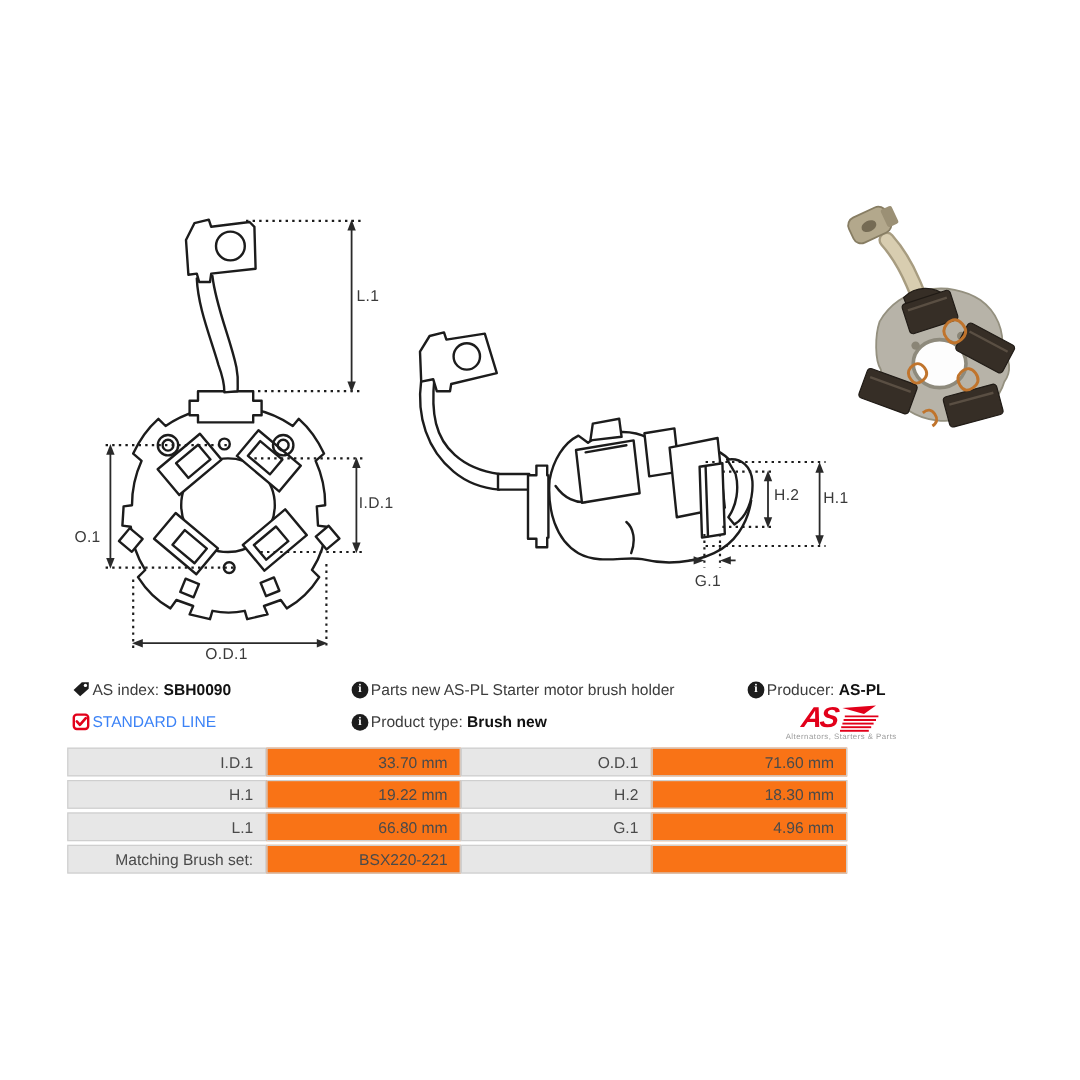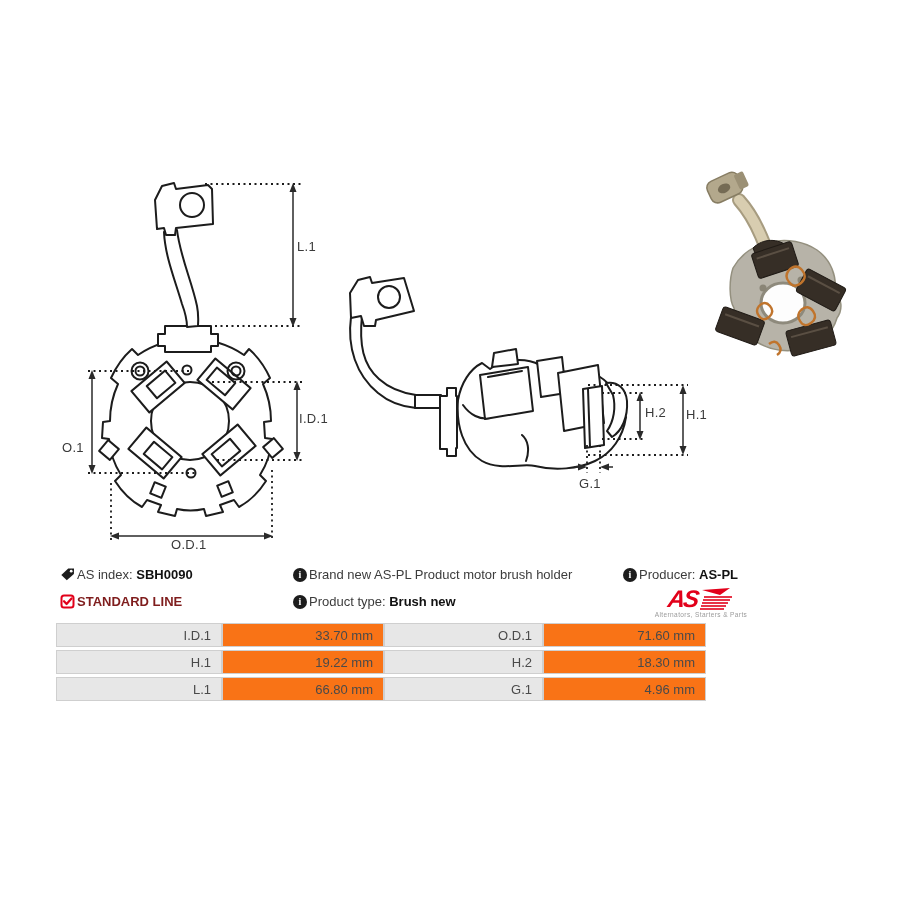--- a/index.html
+++ b/index.html
@@ -2,21 +2,21 @@
 <html><head>
 <meta charset="utf-8">
 <style>
   html,body{margin:0;padding:0;background:#fff;}
   #canvas{position:relative;width:900px;height:900px;background:#ffffff;overflow:hidden;
           font-family:"Liberation Sans", sans-serif;color:#3c3c3c;}
   svg{position:absolute;overflow:visible;}
   .dimlabel{position:absolute;font-size:13px;color:#3a3a3a;letter-spacing:.3px;white-space:nowrap;}
   .info-item{position:absolute;display:flex;align-items:center;gap:2px;font-size:13px;white-space:nowrap;}
   .info-item .txt b{color:#111;}
-  .red-bold{color:#7f1d1d;font-weight:bold;}
+  .red-bold{color:#3b82f6;font-weight:normal;}
   .info-ico{width:14px;height:14px;border-radius:50%;background:#1c1c1c;color:#fff;
             font-size:10px;font-weight:bold;font-family:"Liberation Serif",serif;
             display:flex;align-items:center;justify-content:center;flex:0 0 14px;}
   .spec{position:absolute;left:56px;top:620px;border-collapse:separate;border-spacing:0 3px;font-size:13px;}
   .spec td{border:1px solid #cfcfcf;height:20px;padding:1px 10px 1px 4px;text-align:right;color:#4a4a4a;}
   .spec td.lab{background:#e7e7e7;}
   .spec td.val{background:#f97316;}
   .c1{width:150px;} .c2{width:146px;} .c3{width:143px;} .c4{width:147px;}
   
   .aslogo{position:absolute;left:646px;top:586px;width:110px;text-align:center;}
@@ -235,21 +235,21 @@
   <div class="info-item" style="left:60px;top:594px;">
     <svg style="position:static" width="15" height="15" viewBox="0 0 15 15">
         <rect x="1.5" y="1.5" width="12" height="12" rx="2.5" fill="none" stroke="#e2001a" stroke-width="2"></rect>
         <path d="M4,7.2 L6.6,10 L11.5,4.5" fill="none" stroke="#e2001a" stroke-width="2.2" stroke-linecap="round" stroke-linejoin="round"></path>
       </svg>
     <span class="txt red-bold">STANDARD LINE</span>
   </div>
 
   <div class="info-item" style="left:293px;top:567px;">
     <span class="info-ico">i</span>
-    <span class="txt">Brand new AS-PL Product motor brush holder</span>
+    <span class="txt">Parts new AS-PL Starter motor brush holder</span>
   </div>
 
   <div class="info-item" style="left:293px;top:594px;">
     <span class="info-ico">i</span>
     <span class="txt"><span>Product type:</span>
     <b>Brush new</b></span>
   </div>
 
   <div class="info-item" style="left:623px;top:567px;">
     <span class="info-ico">i</span>
@@ -287,16 +287,22 @@
         <td class="val c2">19.22 mm</td>
         <td class="lab c3">H.2</td>
         <td class="val c4">18.30 mm</td>
       </tr>
       <tr>
         <td class="lab c1">L.1</td>
         <td class="val c2">66.80 mm</td>
         <td class="lab c3">G.1</td>
         <td class="val c4">4.96 mm</td>
       </tr>
+      <tr>
+        <td class="lab c1">Matching Brush set:</td>
+        <td class="val c2">BSX220-221</td>
+        <td class="lab c3"></td>
+        <td class="val c4"></td>
+      </tr>
     </tbody>
   </table>
 
 </div>
 
 </body></html>

